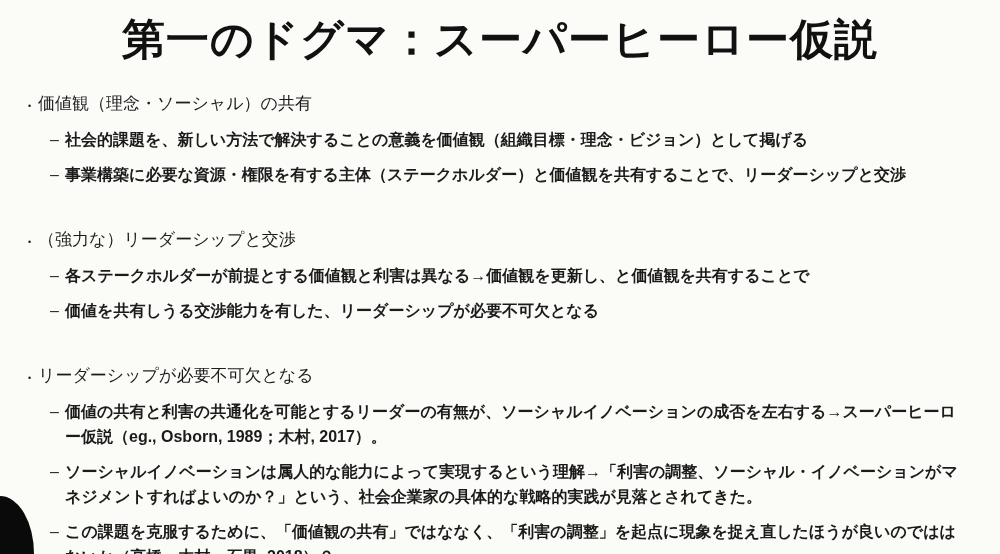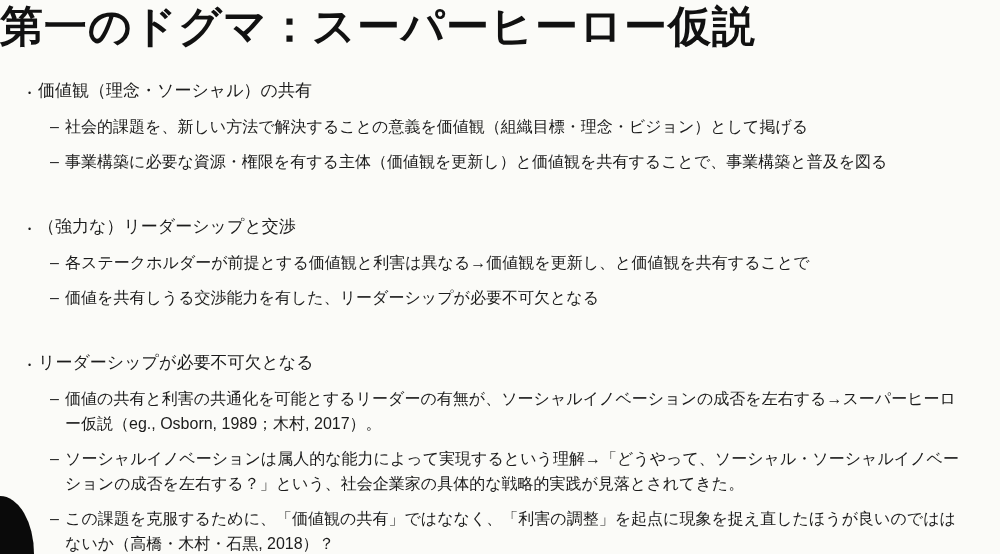--- a/index.html
+++ b/index.html
@@ -11,21 +11,22 @@
     position: relative;
     width: 1000px;
     height: 554px;
     background: #fbfbf8;
     overflow: hidden;
     font-family: "Liberation Sans", "DejaVu Sans", sans-serif;
     color: #1b1b1b;
   }
   .slide-title {
     margin: 0;
-    text-align: left;
+    padding-top: 13px;
+    text-align: center;
     font-size: 43px;
     line-height: 1.25;
     font-weight: 700;
     letter-spacing: 1px;
     color: #111111;
     white-space: nowrap;
   }
   .content {
     padding: 0 30px 0 28px;
   }
@@ -58,20 +59,21 @@
     margin-top: 10px;
     font-size: 16px;
     line-height: 25px;
   }
   .l2-marker {
     flex: 0 0 15px;
     color: #2a2a2a;
   }
   .l2-text {
     flex: 1;
+    font-weight: bold;
   }
   .corner-artifact {
     position: absolute;
     left: 0;
     bottom: 0;
     width: 34px;
     height: 58px;
     background: #0a0a0a;
     border-top-right-radius: 100% 100%;
   }
@@ -89,21 +91,21 @@
       <div class="l1">
         <span class="l1-marker">•</span>
         <span class="l1-text">価値観（理念・ソーシャル）の共有</span>
       </div>
       <div class="l2">
         <span class="l2-marker">–</span>
         <span class="l2-text">社会的課題を、新しい方法で解決することの意義を価値観（組織目標・理念・ビジョン）として掲げる</span>
       </div>
       <div class="l2">
         <span class="l2-marker">–</span>
-        <span class="l2-text">事業構築に必要な資源・権限を有する主体（価値観を更新し）と価値観を共有することで、事業構築と普及を図る</span>
+        <span class="l2-text">事業構築に必要な資源・権限を有する主体（ステークホルダー）と価値観を共有することで、リーダーシップと交渉</span>
       </div>
     </div>
 
     <div class="section">
       <div class="l1">
         <span class="l1-marker">•</span>
         <span class="l1-text">（強力な）リーダーシップと交渉</span>
       </div>
       <div class="l2">
         <span class="l2-marker">–</span>
@@ -119,21 +121,21 @@
       <div class="l1">
         <span class="l1-marker">•</span>
         <span class="l1-text">リーダーシップが必要不可欠となる</span>
       </div>
       <div class="l2">
         <span class="l2-marker">–</span>
         <span class="l2-text">価値の共有と利害の共通化を可能とするリーダーの有無が、ソーシャルイノベーションの成否を左右する→スーパーヒーロー仮説（eg., Osborn, 1989；木村, 2017）。</span>
       </div>
       <div class="l2">
         <span class="l2-marker">–</span>
-        <span class="l2-text">ソーシャルイノベーションは属人的な能力によって実現するという理解→「どうやって、ソーシャル・ソーシャルイノベーションの成否を左右する？」という、社会企業家の具体的な戦略的実践が見落とされてきた。</span>
+        <span class="l2-text">ソーシャルイノベーションは属人的な能力によって実現するという理解→「利害の調整、ソーシャル・イノベーションがマネジメントすればよいのか？」という、社会企業家の具体的な戦略的実践が見落とされてきた。</span>
       </div>
       <div class="l2">
         <span class="l2-marker">–</span>
         <span class="l2-text">この課題を克服するために、「価値観の共有」ではななく、「利害の調整」を起点に現象を捉え直したほうが良いのでははないか（高橋・木村・石黒, 2018）？</span>
       </div>
     </div>
 
   </div>
 
   <div class="corner-artifact"></div>

